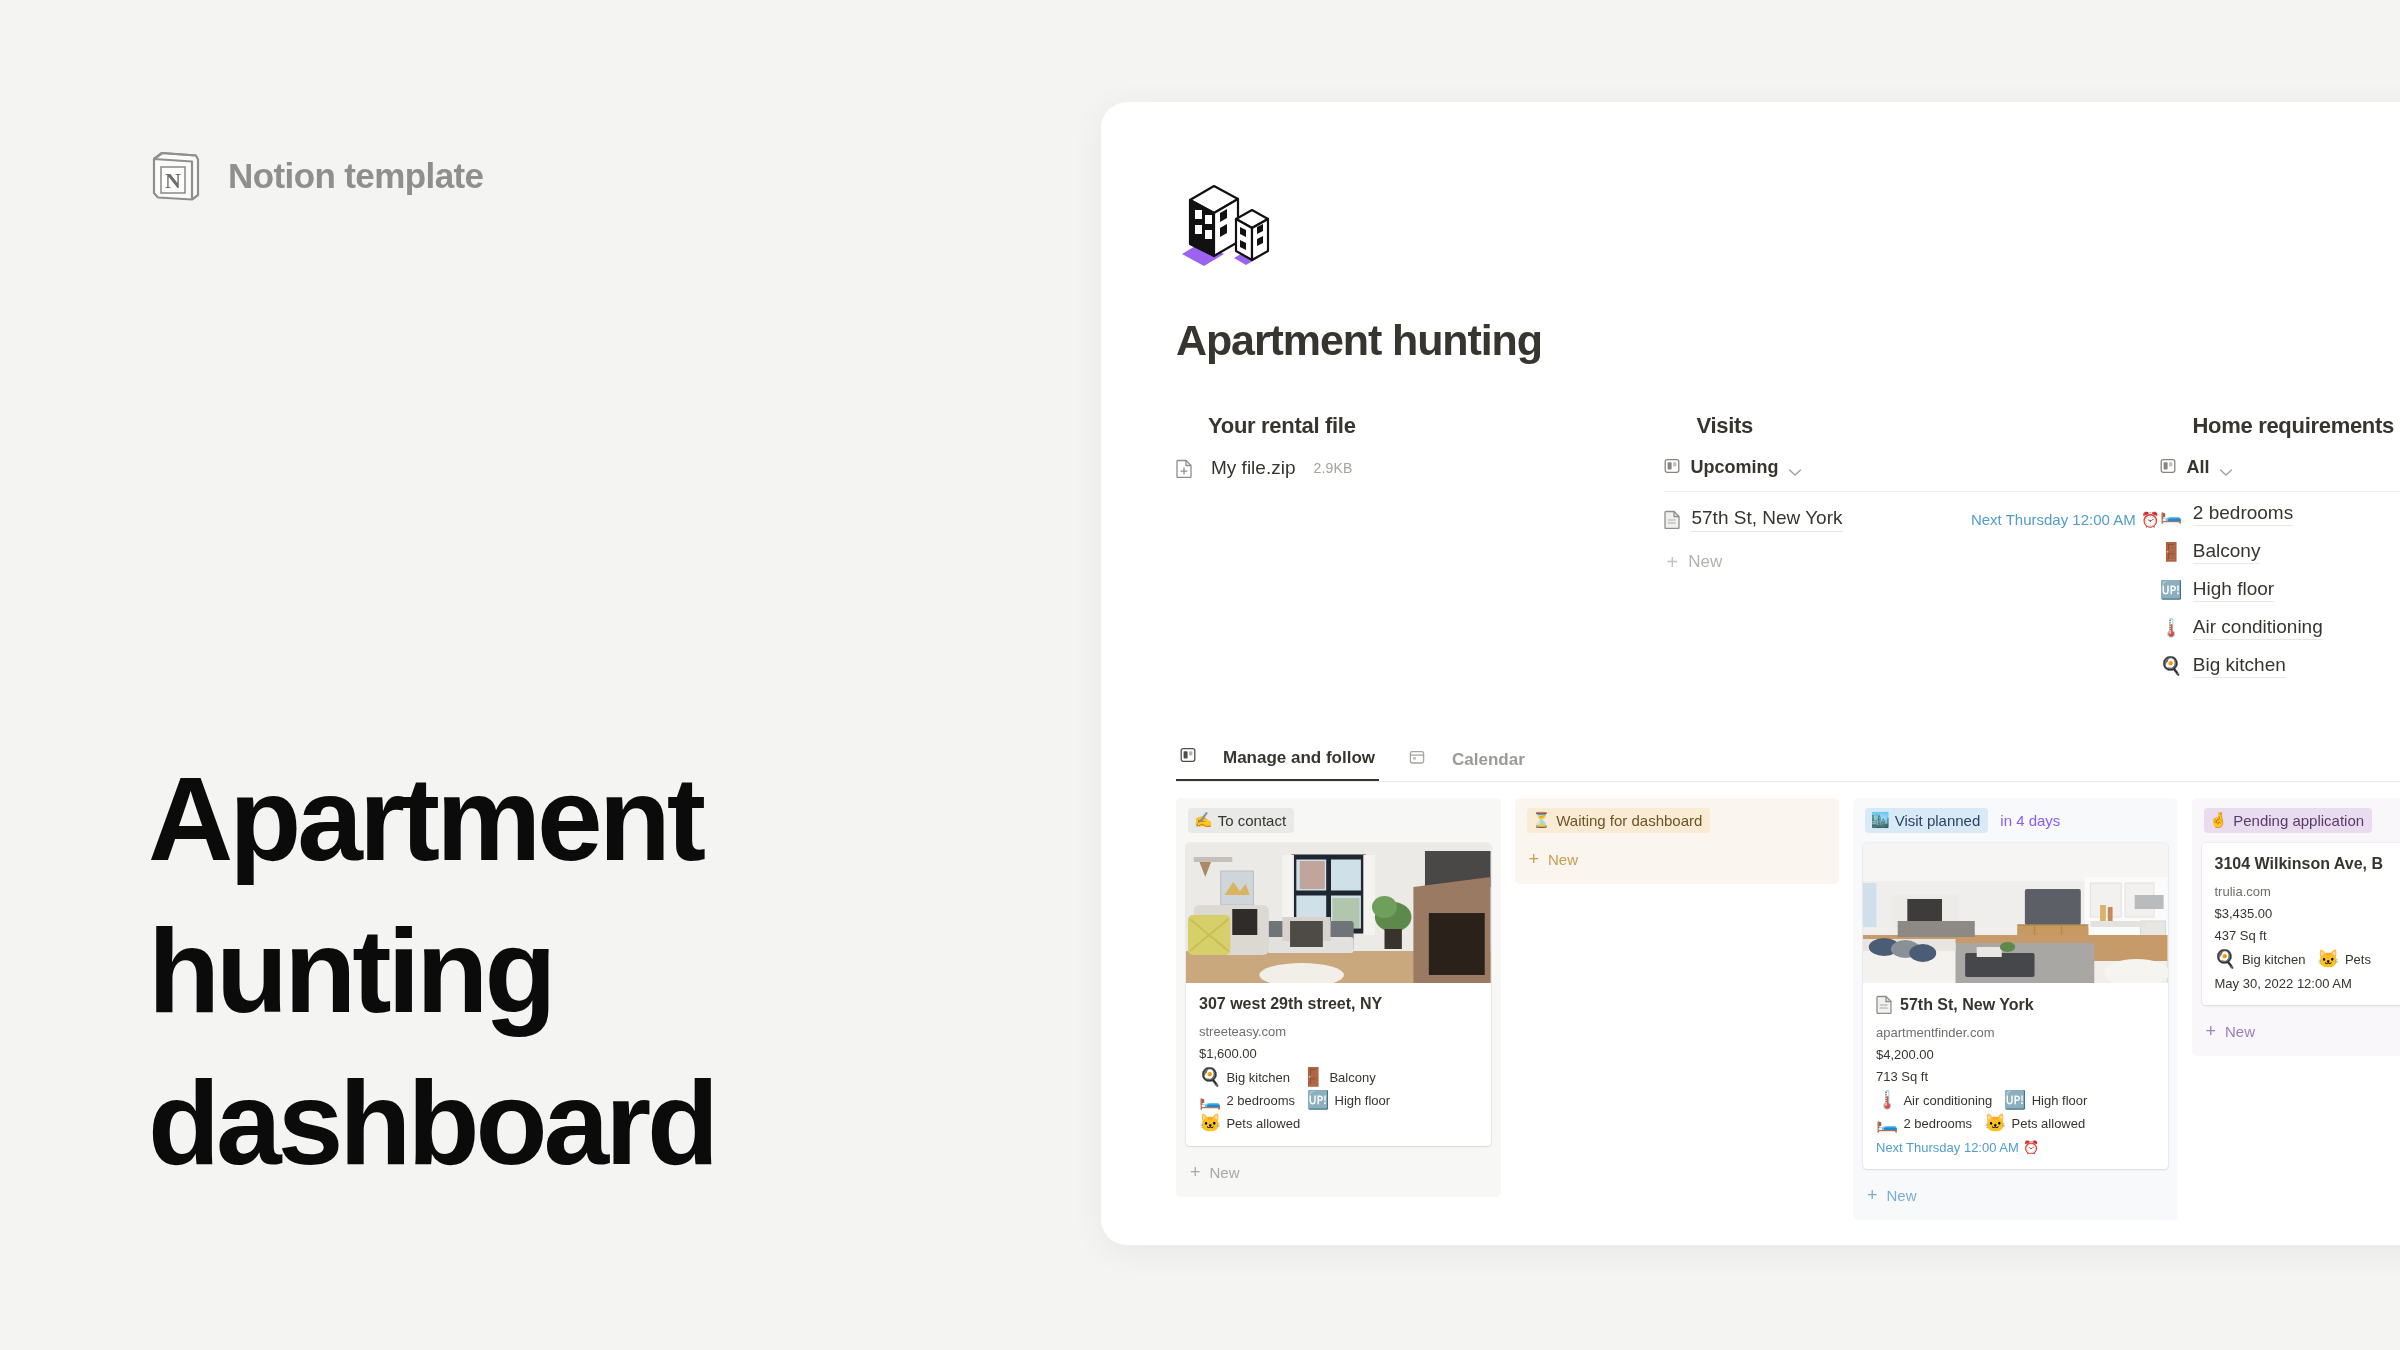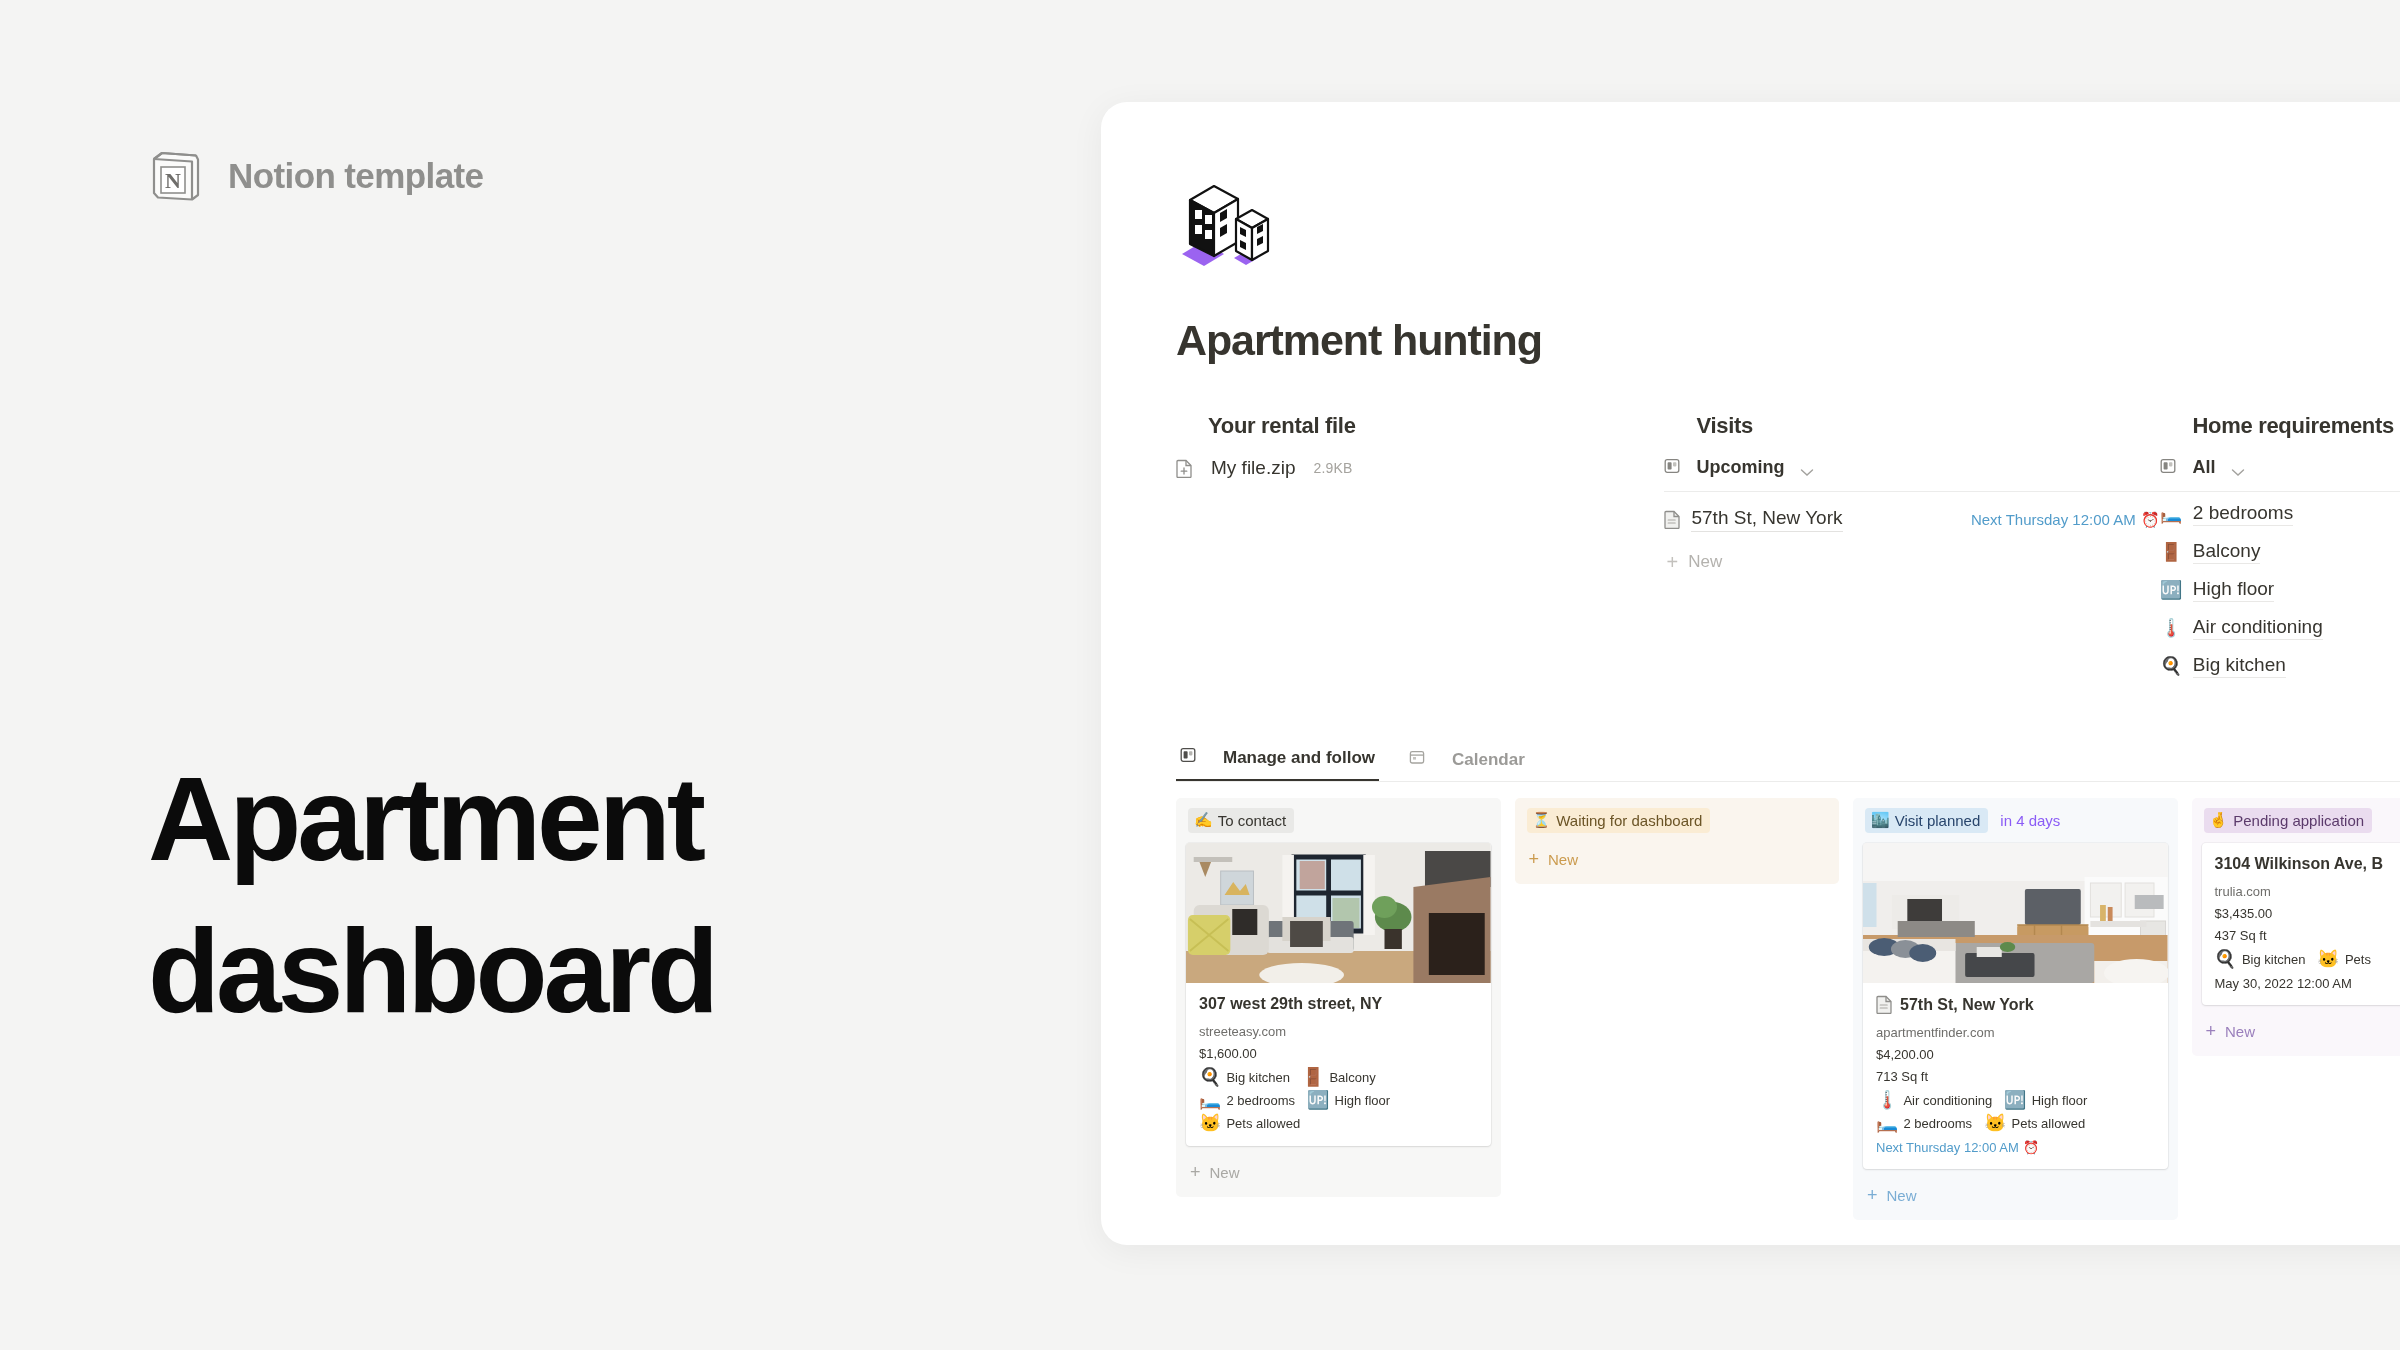--- a/index.html
+++ b/index.html
@@ -43,21 +43,21 @@
   .col { width: 522px; }
   .col.col-visits { width: 530px; }
   .col.col-req { width: 380px; }
   .col-title { font-size: 22px; font-weight: 700; color: #37352f; letter-spacing: -0.3px;
                margin-bottom: 18px; white-space: nowrap; margin-left: 32px; }
 
   .file-row { display: flex; align-items: center; gap: 18px; }
   .file-name { font-size: 19px; color: #37352f; }
   .file-size { font-size: 14px; color: #a5a39e; letter-spacing: 0.2px; }
 
-  .view-chip { display: flex; align-items: center; gap: 16px; padding-bottom: 13px; }
+  .view-chip { display: flex; align-items: center; gap: 10px; padding-bottom: 13px; }
   .view-chip .vlabel { font-size: 18px; font-weight: 600; color: #37352f; }
   .chev { width: 14px; height: 9px; }
   .divider { height: 1px; background: #ececeb; margin-bottom: 3px; }
 
   .lrow { display: flex; align-items: center; justify-content: space-between;
           padding: 12px 0 10px 0; }
   .lrow-left { display: flex; align-items: center; gap: 10px; }
   .lrow-name { font-size: 19px; color: #37352f; border-bottom: 1px solid #e3e2e0; padding-bottom: 2px; }
   .lrow-date { font-size: 15px; color: #529cca; display: flex; align-items: center; gap: 6px; }
 
@@ -128,20 +128,21 @@
         <path d="M6 11 L44 13.5 L44 51.5" fill="none" stroke="#8f8f8d" stroke-width="2.2" stroke-linejoin="round"></path>
         <rect x="13" y="19" width="24" height="26" fill="#ffffff" stroke="#8f8f8d" stroke-width="1.6"></rect>
         <text x="25" y="40" font-family="'Liberation Serif', serif" font-size="22" font-weight="700" fill="#6f6e6b" text-anchor="middle">N</text>
       </svg>
     </span>
     <span class="brand-text">Notion template</span>
   </div>
 
   <div class="hero">
     <span class="l">Apartment</span>
+    <span class="l">hunting</span>
     <span class="l">dashboard</span>
   </div>
 
   <div class="panel">
     <div class="panel-inner">
 
       <div class="page-icon">
         <svg viewBox="0 0 112 100" xmlns="http://www.w3.org/2000/svg">
           <polygon points="6,82 26,70 48,82 28,94" fill="#9b63f0"></polygon>
           <polygon points="58,86 70,79 82,86 70,93" fill="#9b63f0"></polygon>

